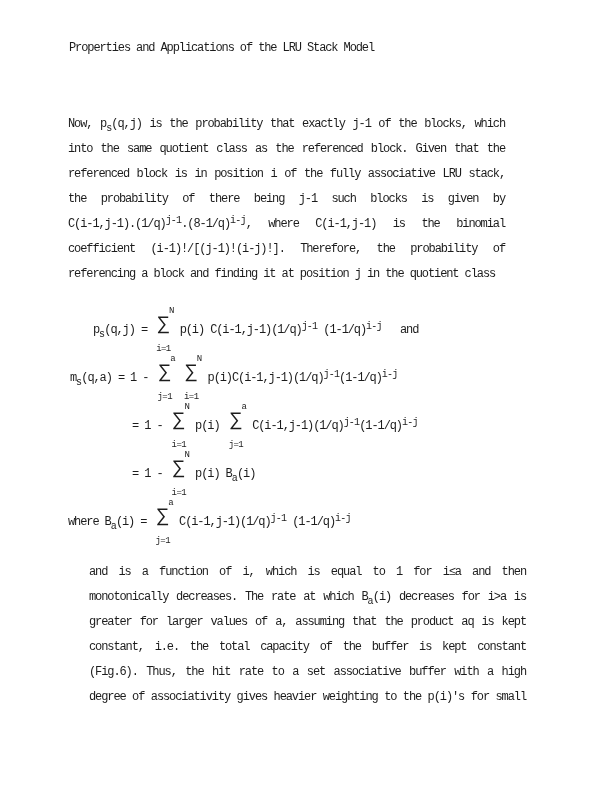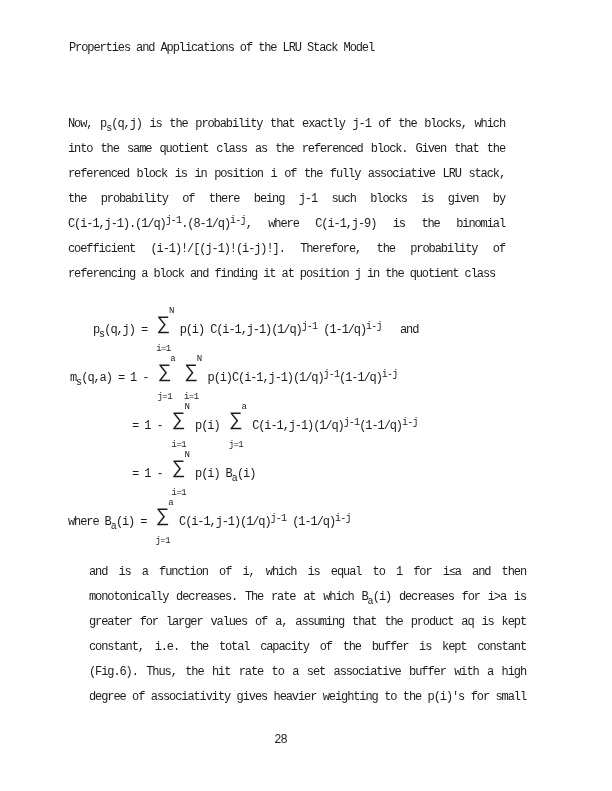--- a/index.html
+++ b/index.html
@@ -49,21 +49,21 @@
 <body>
 
 <div class="page">
   <div class="header">Properties and Applications of the LRU Stack Model</div>
 
   <div id="para1" class="column para endshort">
       <div class="line"><span class="tx">Now, p</span><span class="sb">s</span><span class="tx">(q,j) is the probability that exactly j-1 of the blocks, which</span></div>
       <div class="line"><span class="tx">into the same quotient class as the referenced block. Given that the</span></div>
       <div class="line"><span class="tx">referenced block is in position i of the fully associative LRU stack,</span></div>
       <div class="line"><span class="tx">the probability of there being j-1 such blocks is given by</span></div>
-      <div class="line"><span class="tx">C(i-1,j-1).(1/q)</span><span class="sp">j-1</span><span class="tx">.(8-1/q)</span><span class="sp">i-j</span><span class="tx">, where C(i-1,j-9) is the binomial</span></div>
+      <div class="line"><span class="tx">C(i-1,j-1).(1/q)</span><span class="sp">j-1</span><span class="tx">.(8-1/q)</span><span class="sp">i-j</span><span class="tx">, where C(i-1,j-1) is the binomial</span></div>
       <div class="line"><span class="tx">coefficient (i-1)!/[(j-1)!(i-j)!]. Therefore, the probability of</span></div>
       <div class="line"><span class="tx">referencing a block and finding it at position j in the quotient class</span></div>
     </div>
 
   <div id="equations" class="column">
       <div class="eq"><span class="tx">p</span><span class="sb">s</span><span class="tx">(q,j) = </span><span class="sigma"><span class="toplim">N</span><span class="sg">∑</span><span class="botlim">i=1</span></span><span class="tx"> p(i) C(i-1,j-1)(1/q)</span><span class="sp">j-1</span><span class="tx"> (1-1/q)</span><span class="sp">i-j</span><span class="tx">   and</span></div>
       <div class="eq"><span class="tx">m</span><span class="sb">s</span><span class="tx">(q,a) = 1 - </span><span class="sigma"><span class="toplim">a</span><span class="sg">∑</span><span class="botlim">j=1</span></span><span class="tx"> </span><span class="sigma"><span class="toplim">N</span><span class="sg">∑</span><span class="botlim">i=1</span></span><span class="tx"> p(i)C(i-1,j-1)(1/q)</span><span class="sp">j-1</span><span class="tx">(1-1/q)</span><span class="sp">i-j</span></div>
       <div class="eq"><span class="tx">= 1 - </span><span class="sigma"><span class="toplim">N</span><span class="sg">∑</span><span class="botlim">i=1</span></span><span class="tx"> p(i) </span><span class="sigma"><span class="toplim">a</span><span class="sg">∑</span><span class="botlim">j=1</span></span><span class="tx"> C(i-1,j-1)(1/q)</span><span class="sp">j-1</span><span class="tx">(1-1/q)</span><span class="sp">i-j</span></div>
       <div class="eq"><span class="tx">= 1 - </span><span class="sigma"><span class="toplim">N</span><span class="sg">∑</span><span class="botlim">i=1</span></span><span class="tx"> p(i) B</span><span class="sb">a</span><span class="tx">(i)</span></div>
       <div class="eq"><span class="tx">where B</span><span class="sb">a</span><span class="tx">(i) = </span><span class="sigma"><span class="toplim">a</span><span class="sg">∑</span><span class="botlim">j=1</span></span><span class="tx"> C(i-1,j-1)(1/q)</span><span class="sp">j-1</span><span class="tx"> (1-1/q)</span><span class="sp">i-j</span></div>
@@ -71,14 +71,13 @@
 
   <div id="para2" class="column para">
       <div class="line"><span class="tx">and is a function of i, which is equal to 1 for i≤a and then</span></div>
       <div class="line"><span class="tx">monotonically decreases. The rate at which B</span><span class="sb">a</span><span class="tx">(i) decreases for i&gt;a is</span></div>
       <div class="line"><span class="tx">greater for larger values of a, assuming that the product aq is kept</span></div>
       <div class="line"><span class="tx">constant, i.e. the total capacity of the buffer is kept constant</span></div>
       <div class="line"><span class="tx">(Fig.6). Thus, the hit rate to a set associative buffer with a high</span></div>
       <div class="line"><span class="tx">degree of associativity gives heavier weighting to the p(i)'s for small</span></div>
     </div>
 
-  <div class="page-number">28</div>
 </div>
 
 </body></html>

